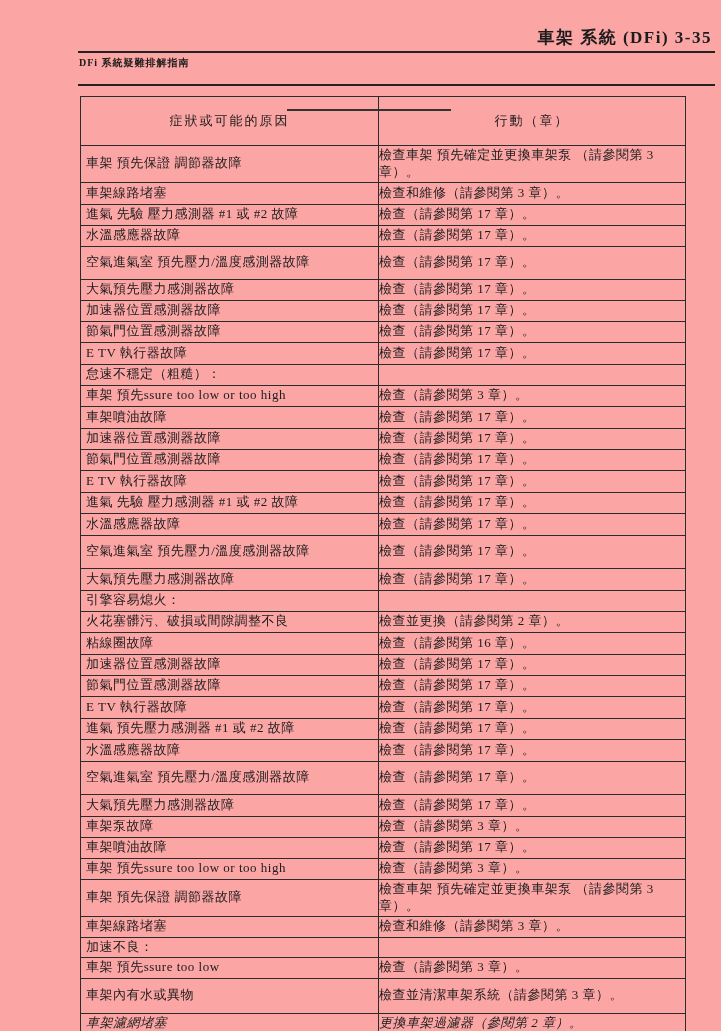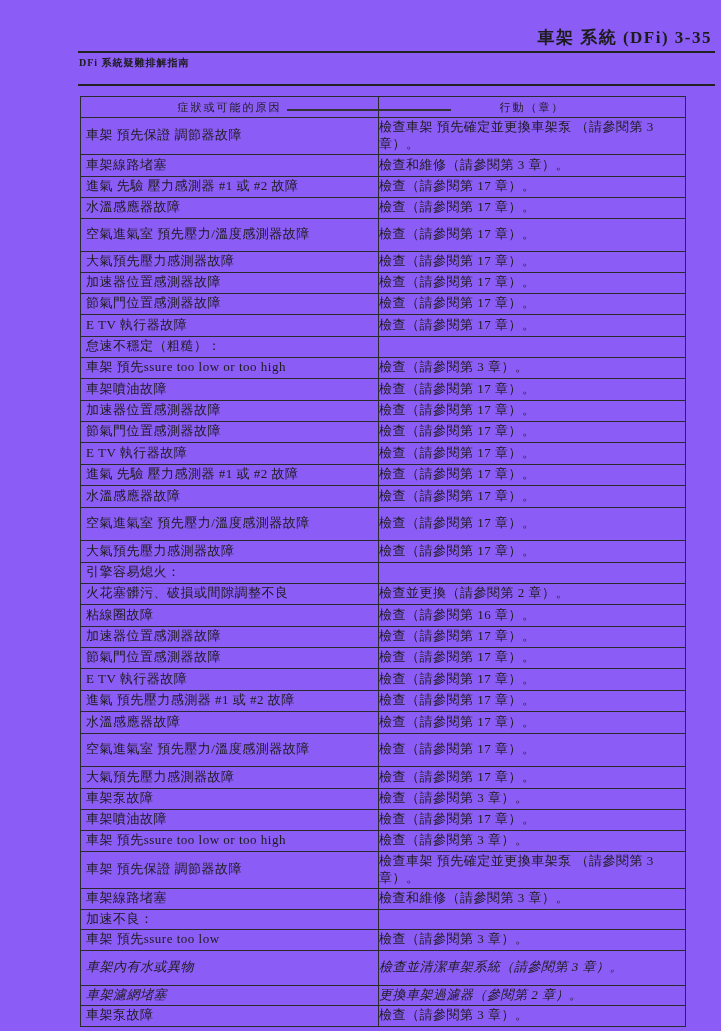--- a/index.html
+++ b/index.html
@@ -4,21 +4,21 @@
 <style>
   html, body {
     margin: 0;
     padding: 0;
     background: #ffffff;
   }
   .page {
     position: relative;
     width: 721px;
     height: 1031px;
-    background: #8b5cf6;
+    background: #fca5a5;
     font-family: "Liberation Serif", "DejaVu Serif", serif;
     color: #1c1c1c;
     overflow: hidden;
   }
   .page-header {
     position: absolute;
     top: 26px;
     right: 9px;
     font-size: 17px;
     font-weight: 600;
@@ -58,25 +58,25 @@
     width: 606px;
     border-collapse: collapse;
     table-layout: fixed;
   }
   .trouble-table th,
   .trouble-table td {
     border: 1.5px solid #2b2b2b;
     overflow: hidden;
   }
   .trouble-table th {
-    font-size: 11px;
+    font-size: 13px;
     font-weight: 500;
     text-align: center;
     letter-spacing: 2px;
-    padding: 1px 4px;
+    padding: 15px 4px;
     height: 18px;
   }
   .trouble-table td {
     font-size: 13px;
     line-height: 1.3;
     letter-spacing: 0.5px;
     vertical-align: middle;
     padding: 1px 6px;
   }
   .trouble-table col.c-symptom { width: 298px; }
@@ -245,21 +245,21 @@
           <td class="action">檢查和維修（請參閱第 3 章）。</td>
         </tr>
         <tr style="height: 20px;">
           <td class="symptom">加速不良：</td>
           <td class="action"></td>
         </tr>
         <tr style="height: 21px;">
           <td class="symptom">車架 預先ssure too low</td>
           <td class="action">檢查（請參閱第 3 章）。</td>
         </tr>
-        <tr style="height: 35px; font-style: italic;">
+        <tr style="height: 35px;">
           <td class="symptom">車架內有水或異物</td>
           <td class="action">檢查並清潔車架系統（請參閱第 3 章）。</td>
         </tr>
         <tr style="height: 20px; font-style: italic;">
           <td class="symptom">車架濾網堵塞</td>
           <td class="action">更換車架過濾器（參閱第 2 章）。</td>
         </tr>
         <tr style="height: 21px;">
           <td class="symptom">車架泵故障</td>
           <td class="action">檢查（請參閱第 3 章）。</td>

